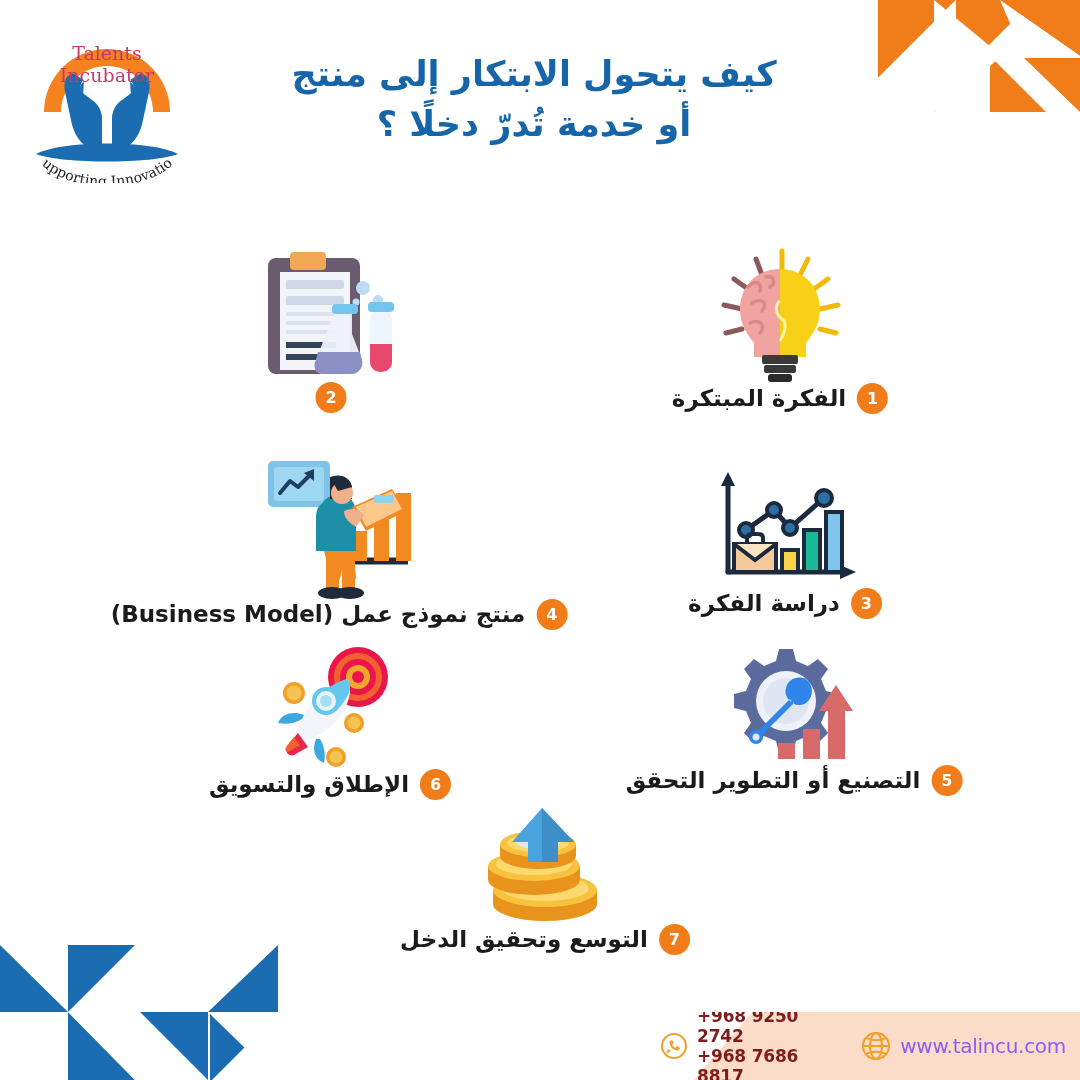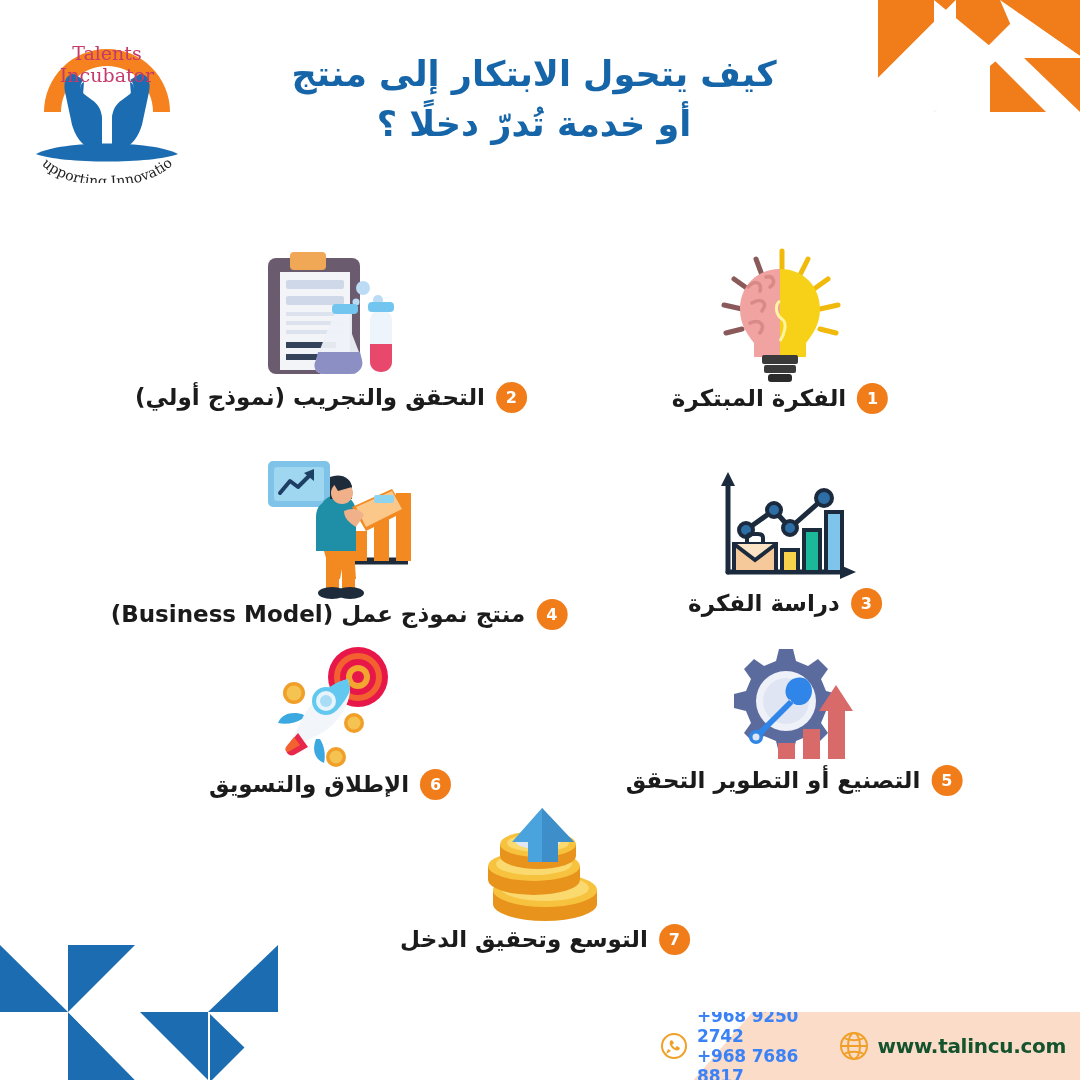--- a/index.html
+++ b/index.html
@@ -98,26 +98,26 @@
     position:absolute; inset:0;
     display:flex; flex-direction:row-reverse; align-items:center;
     justify-content:flex-start;
     direction:ltr;
     padding:0 14px 0 0;
     gap:14px;
   }
   .footer-group { display:flex; align-items:center; gap:9px; }
   .phone-lines { display:flex; flex-direction:column; line-height:1.18; }
   .phone-lines span {
-    font-size:17px; font-weight:bold; color:#3b82f6;
+    font-size:17px; font-weight:bold; color:#7f1d1d;
     font-family:"DejaVu Sans","Liberation Sans",sans-serif;
     letter-spacing:-0.2px;
   }
   #website-text {
-    font-size:20px; font-weight:bold; color:#14532d;
+    font-size:20px; font-weight:normal; color:#8b5cf6;
     letter-spacing:-0.3px;
   }
   .f-icon { flex:0 0 auto; display:block; }
 </style>
 </head>
 <body>
 
 <div class="deco" id="deco-top-right">
   <svg width="202" height="112" viewBox="0 0 202 112">
     <polygon points="0,0 78,0 0,78" fill="#f07d1a"></polygon>
@@ -239,21 +239,20 @@
                C60,126 56,119 60,112 L70,86 Z" fill="#eef1f8" opacity="0.95"></path>
       <path d="M62,104 L104,104 L106,112 C108,120 102,126 94,126 L68,126 C60,126 56,119 60,112 Z" fill="#8b8fc4"></path>
       <rect x="76" y="56" width="26" height="10" rx="4" fill="#72c5ef"></rect>
       <rect x="114" y="62" width="22" height="62" rx="10" fill="#eef4fb"></rect>
       <path d="M114,96 L136,96 L136,114 C136,120 131,124 125,124 C119,124 114,120 114,114 Z" fill="#e8486b"></path>
       <rect x="112" y="54" width="26" height="10" rx="4" fill="#72c5ef"></rect>
     </svg>
   </div>
   <div class="label-row">
     <div class="badge">2</div>
-    <div class="step-label">التحقق والتجريب (نموذج أولي)</div>
   </div>
 </div>
 
 <div class="step" id="step-3">
   <div class="icon-box">
     <svg width="158" height="122" viewBox="0 0 158 122">
       <g stroke="#1b2a3d" stroke-width="5" fill="none" stroke-linecap="round">
         <line x1="22" y1="16" x2="22" y2="106"></line>
         <line x1="22" y1="106" x2="140" y2="106"></line>
       </g>

